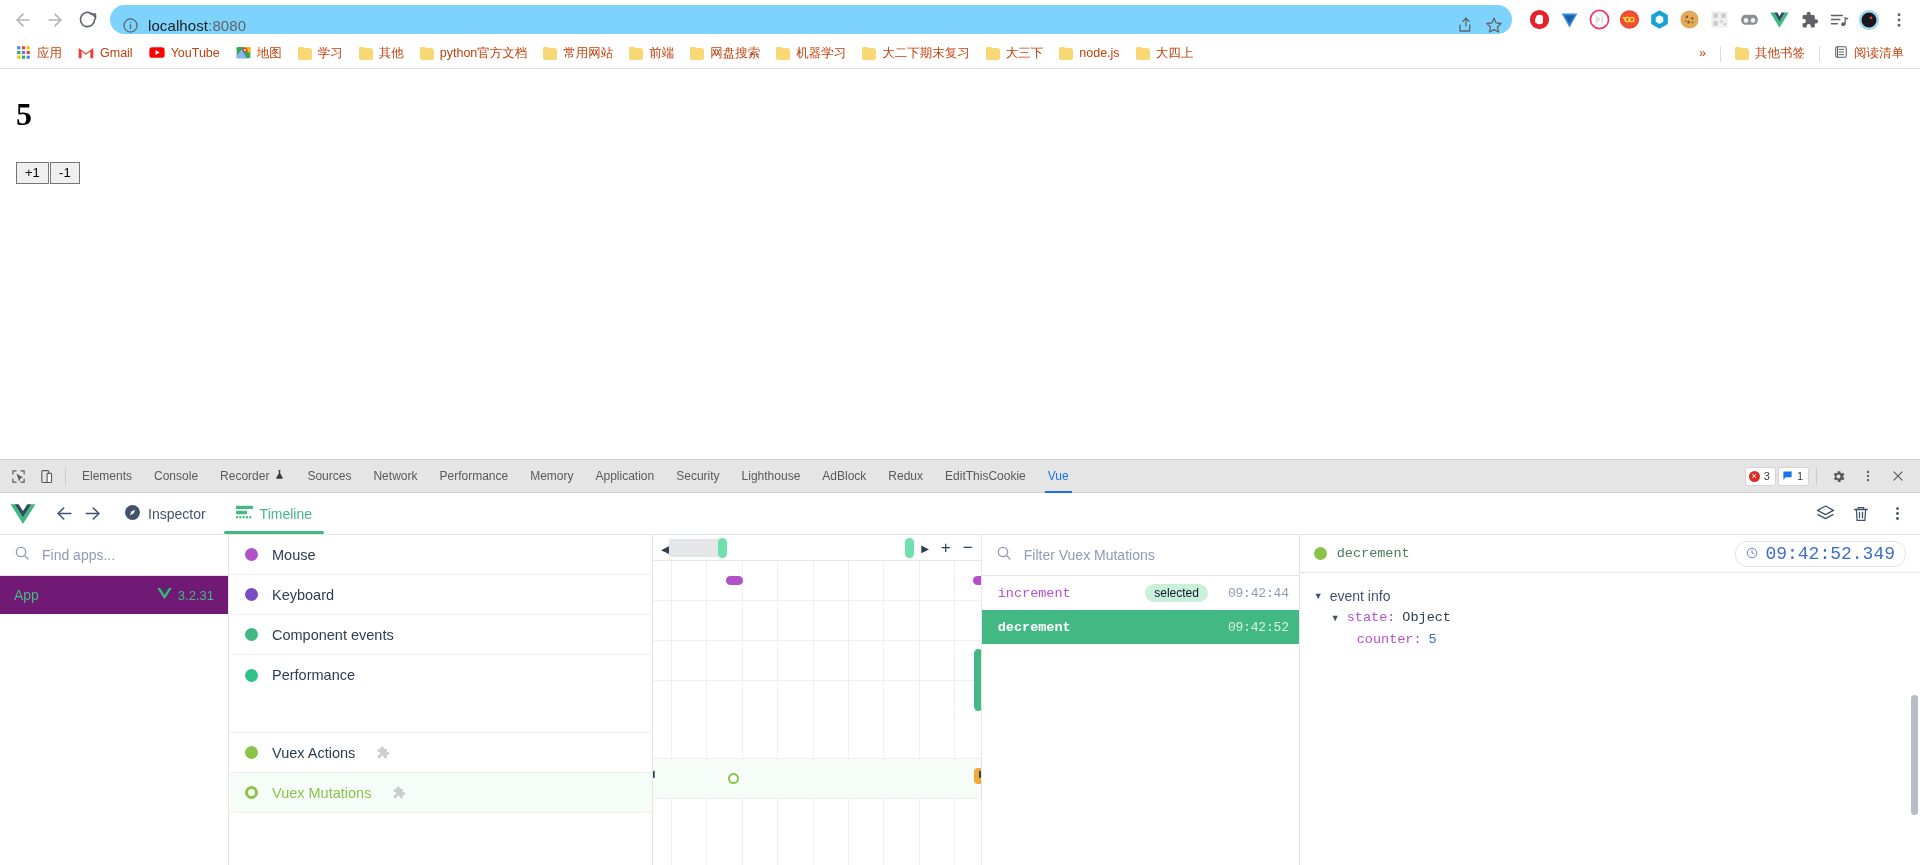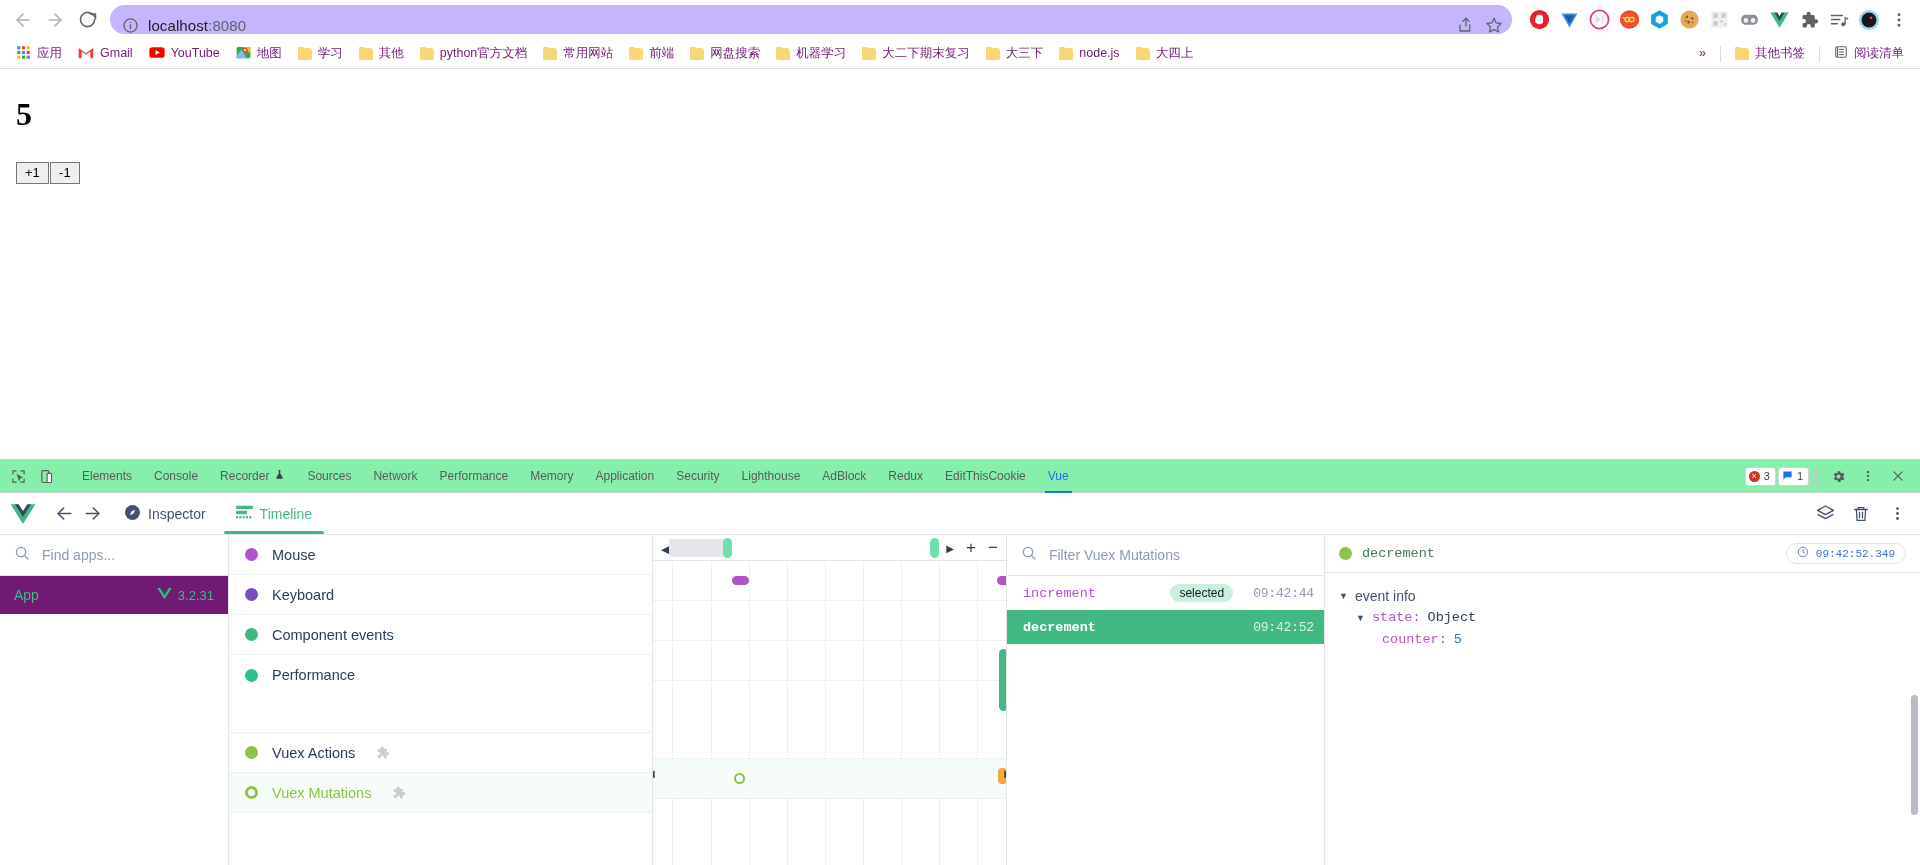--- a/index.html
+++ b/index.html
@@ -26,21 +26,21 @@
     display: flex; align-items: center; justify-content: center;
     border-radius: 50%;
     flex: 0 0 auto;
   }
   .nav-btn svg { display:block; }
 
   #omnibox {
     flex: 1 1 auto;
     height: 29px;
     margin: 0 6px 0 6px;
-    background: #c4b5fd;
+    background: #7dd3fc;
     border-radius: 16px;
     display: flex;
     align-items: center;
     padding: 11px 4px 0 12px;
     min-width: 0;
   }
   #omnibox-info-icon { flex: 0 0 auto; margin-right: 9px; display:flex; }
   #omnibox-url {
     flex: 1 1 auto;
     font-size: 15px;
@@ -88,21 +88,21 @@
   }
   .bm {
     display: inline-flex;
     align-items: center;
     height: 24px;
     padding: 0 8px;
     border-radius: 4px;
     gap: 6px;
     flex: 0 0 auto;
     font-size: 12.5px;
-    color: #701a75;
+    color: #c2410c;
   }
   .bm-label { line-height: 1; }
   .folder-ico {
     width: 14px; height: 13px;
     position: relative;
     flex: 0 0 auto;
   }
   .folder-ico::before {
     content:""; position:absolute; left:0; top:1px;
     width:14px; height:12px; border-radius:2px 3px 2px 2px;
@@ -163,21 +163,21 @@
     height: 406px;
     background: #fff;
     border-top: 1px solid #cdcdcd;
     display: flex;
     flex-direction: column;
   }
   #dt-tabbar {
     height: 33px;
     display: flex;
     align-items: center;
-    background: #86efac;
+    background: #e5e5e5;
     border-bottom: 1px solid #cdcdcd;
     padding: 0 4px;
     flex: 0 0 auto;
   }
   .dt-tool-btn {
     width: 28px; height: 26px;
     display:flex; align-items:center; justify-content:center;
     border-radius:3px; flex:0 0 auto;
   }
   .dt-vsep { width:1px; height:17px; background:#cacaca; margin:0 5px; flex:0 0 auto; }
@@ -419,21 +419,21 @@
   #info-evt-name {
     font-family:"Liberation Mono", monospace;
     font-size:13.5px; color:#4b7a5a;
   }
   #info-time-pill {
     margin-left:auto;
     border:1px solid #e0e3e8; border-radius:12px;
     padding: 2px 10px;
     display:flex;align-items:center;gap:7px;
     font-family:"Liberation Mono", monospace;
-    font-size:11px; color:#3c6ecb;
+    font-size:18px; color:#3c6ecb;
   }
   #info-tree { padding: 12px 14px; font-size:14px; color:#42526e; }
   .tree-row { display:flex; align-items:center; gap:7px; line-height:22px; }
   .caret { color:#42526e; font-size:9px; flex:0 0 auto; width:9px;}
   .mono { font-family:"Liberation Mono", monospace; font-size:13.5px; }
   .k-purple { color:#b452cd; }
   .k-dark { color:#2c3e50; }
   .k-num { color:#3c6ecb; }
 
   #info-scrollbar {

